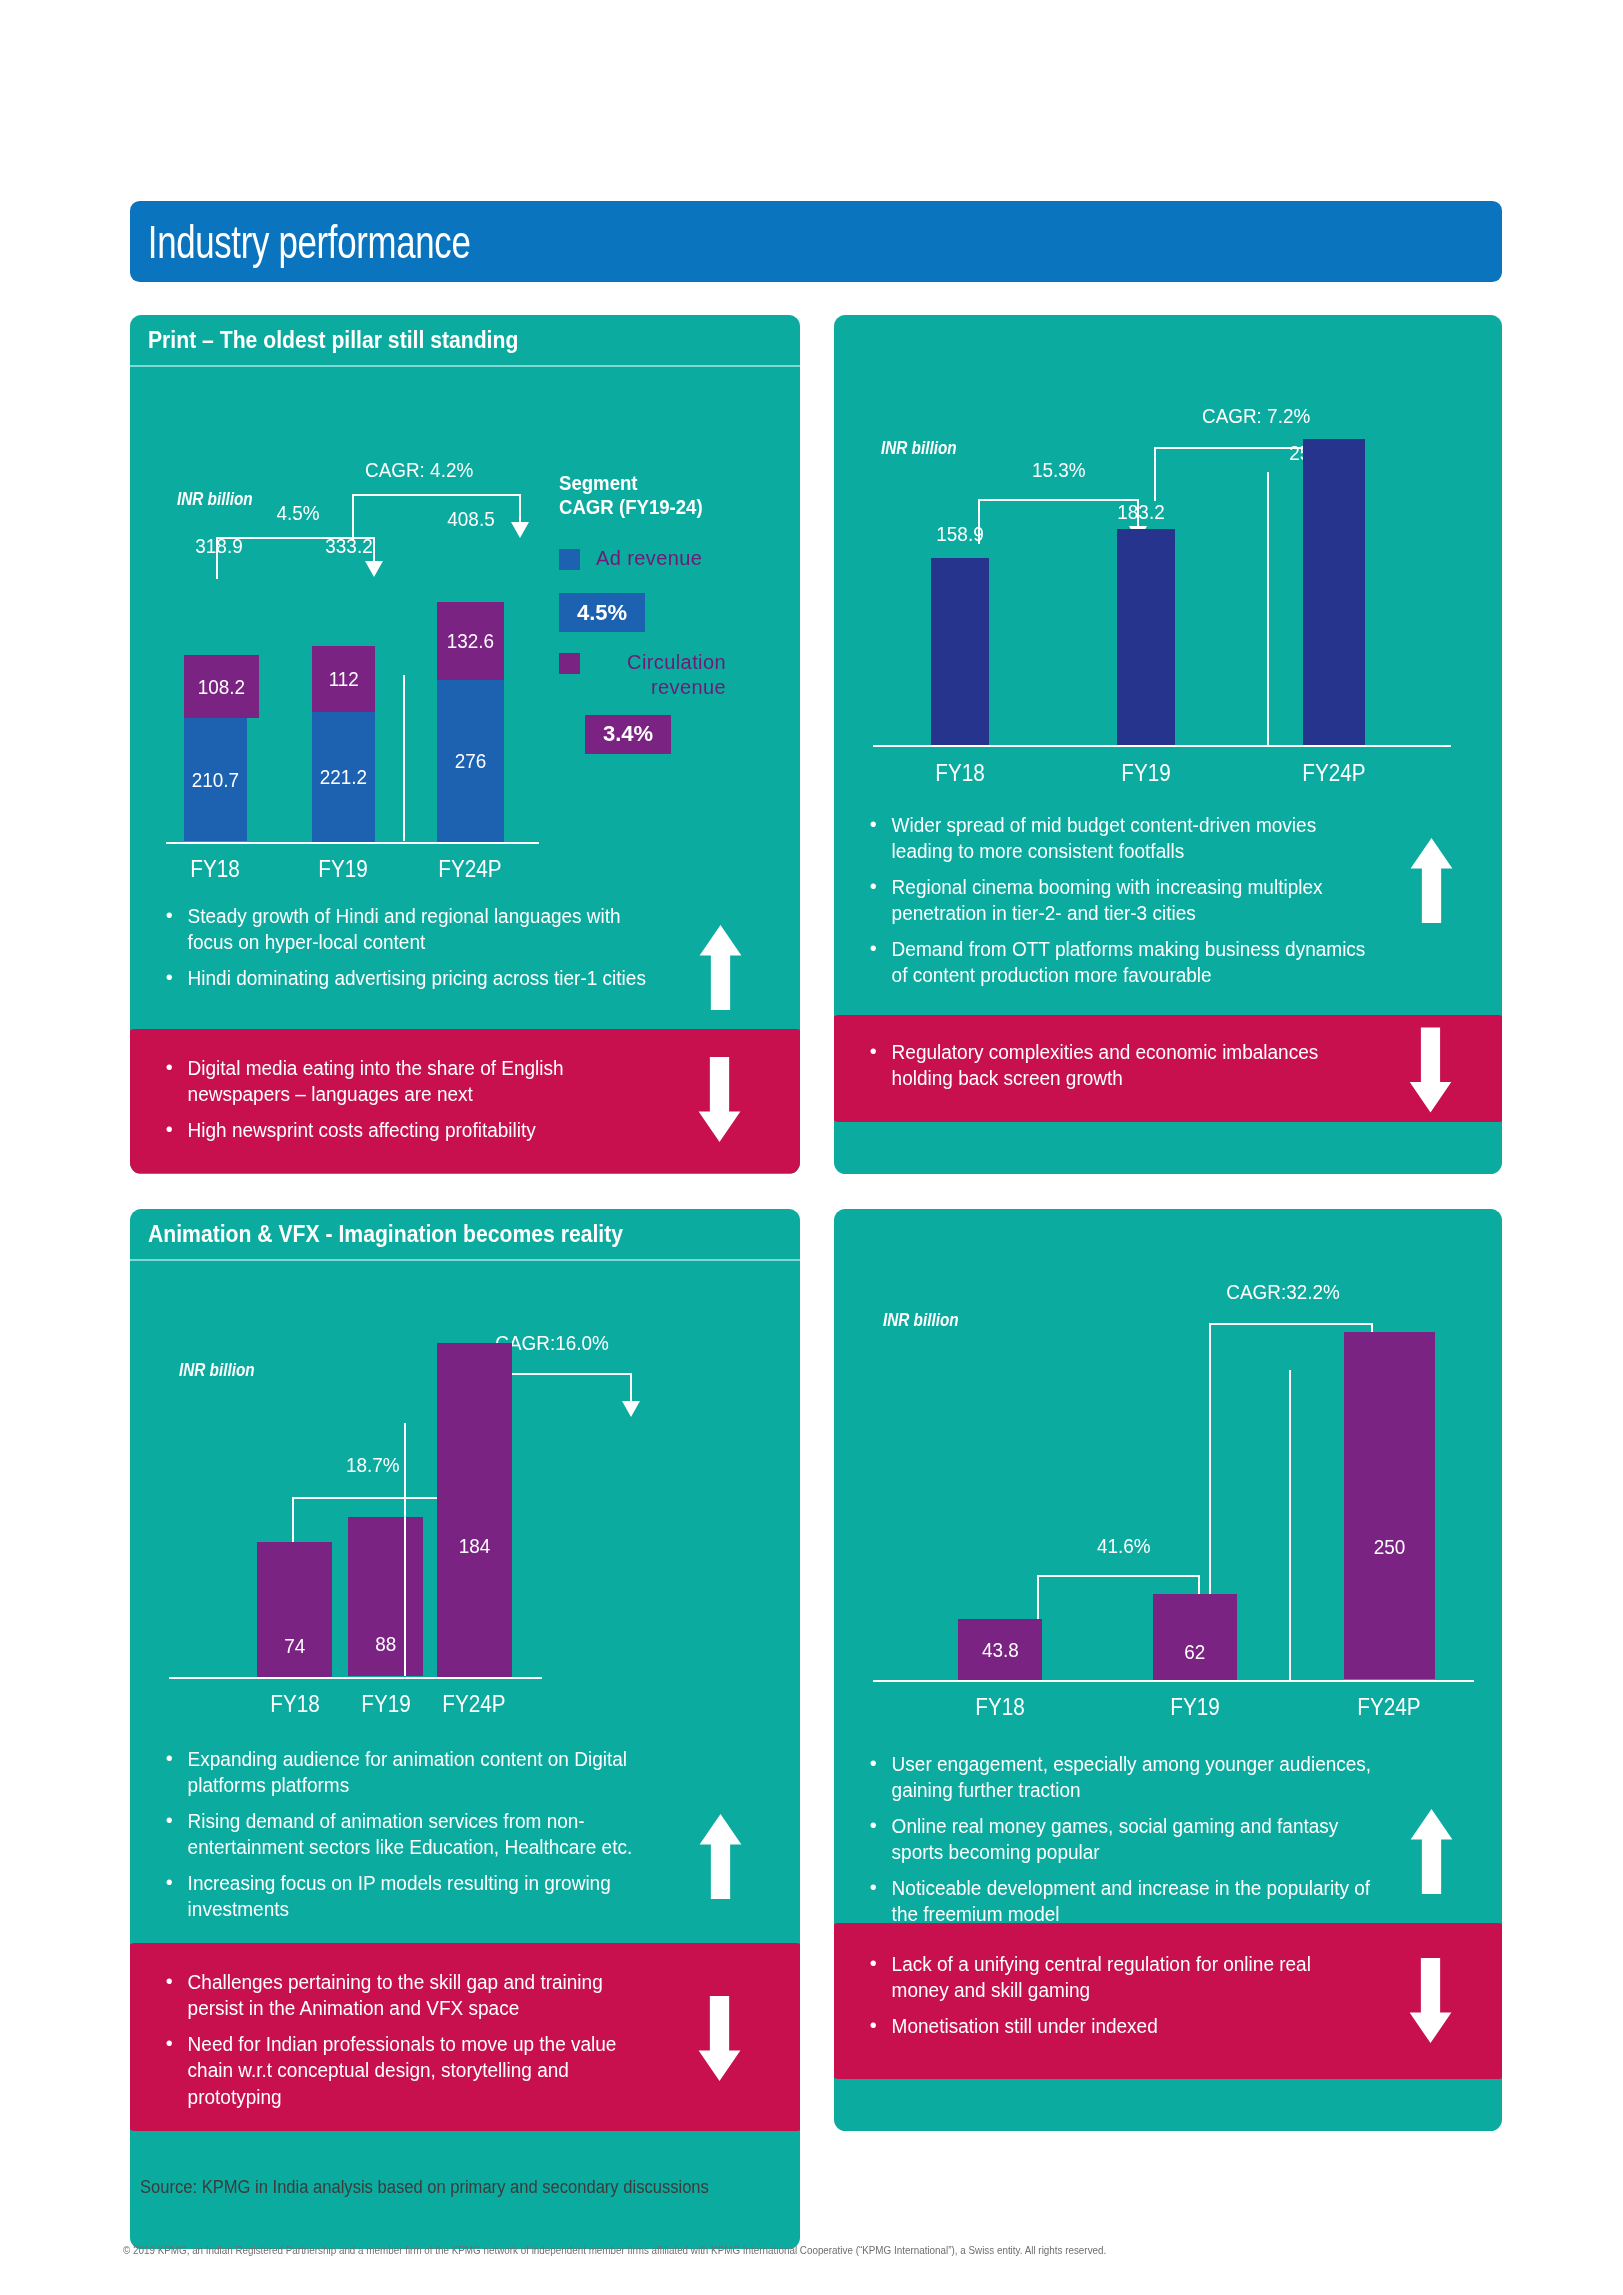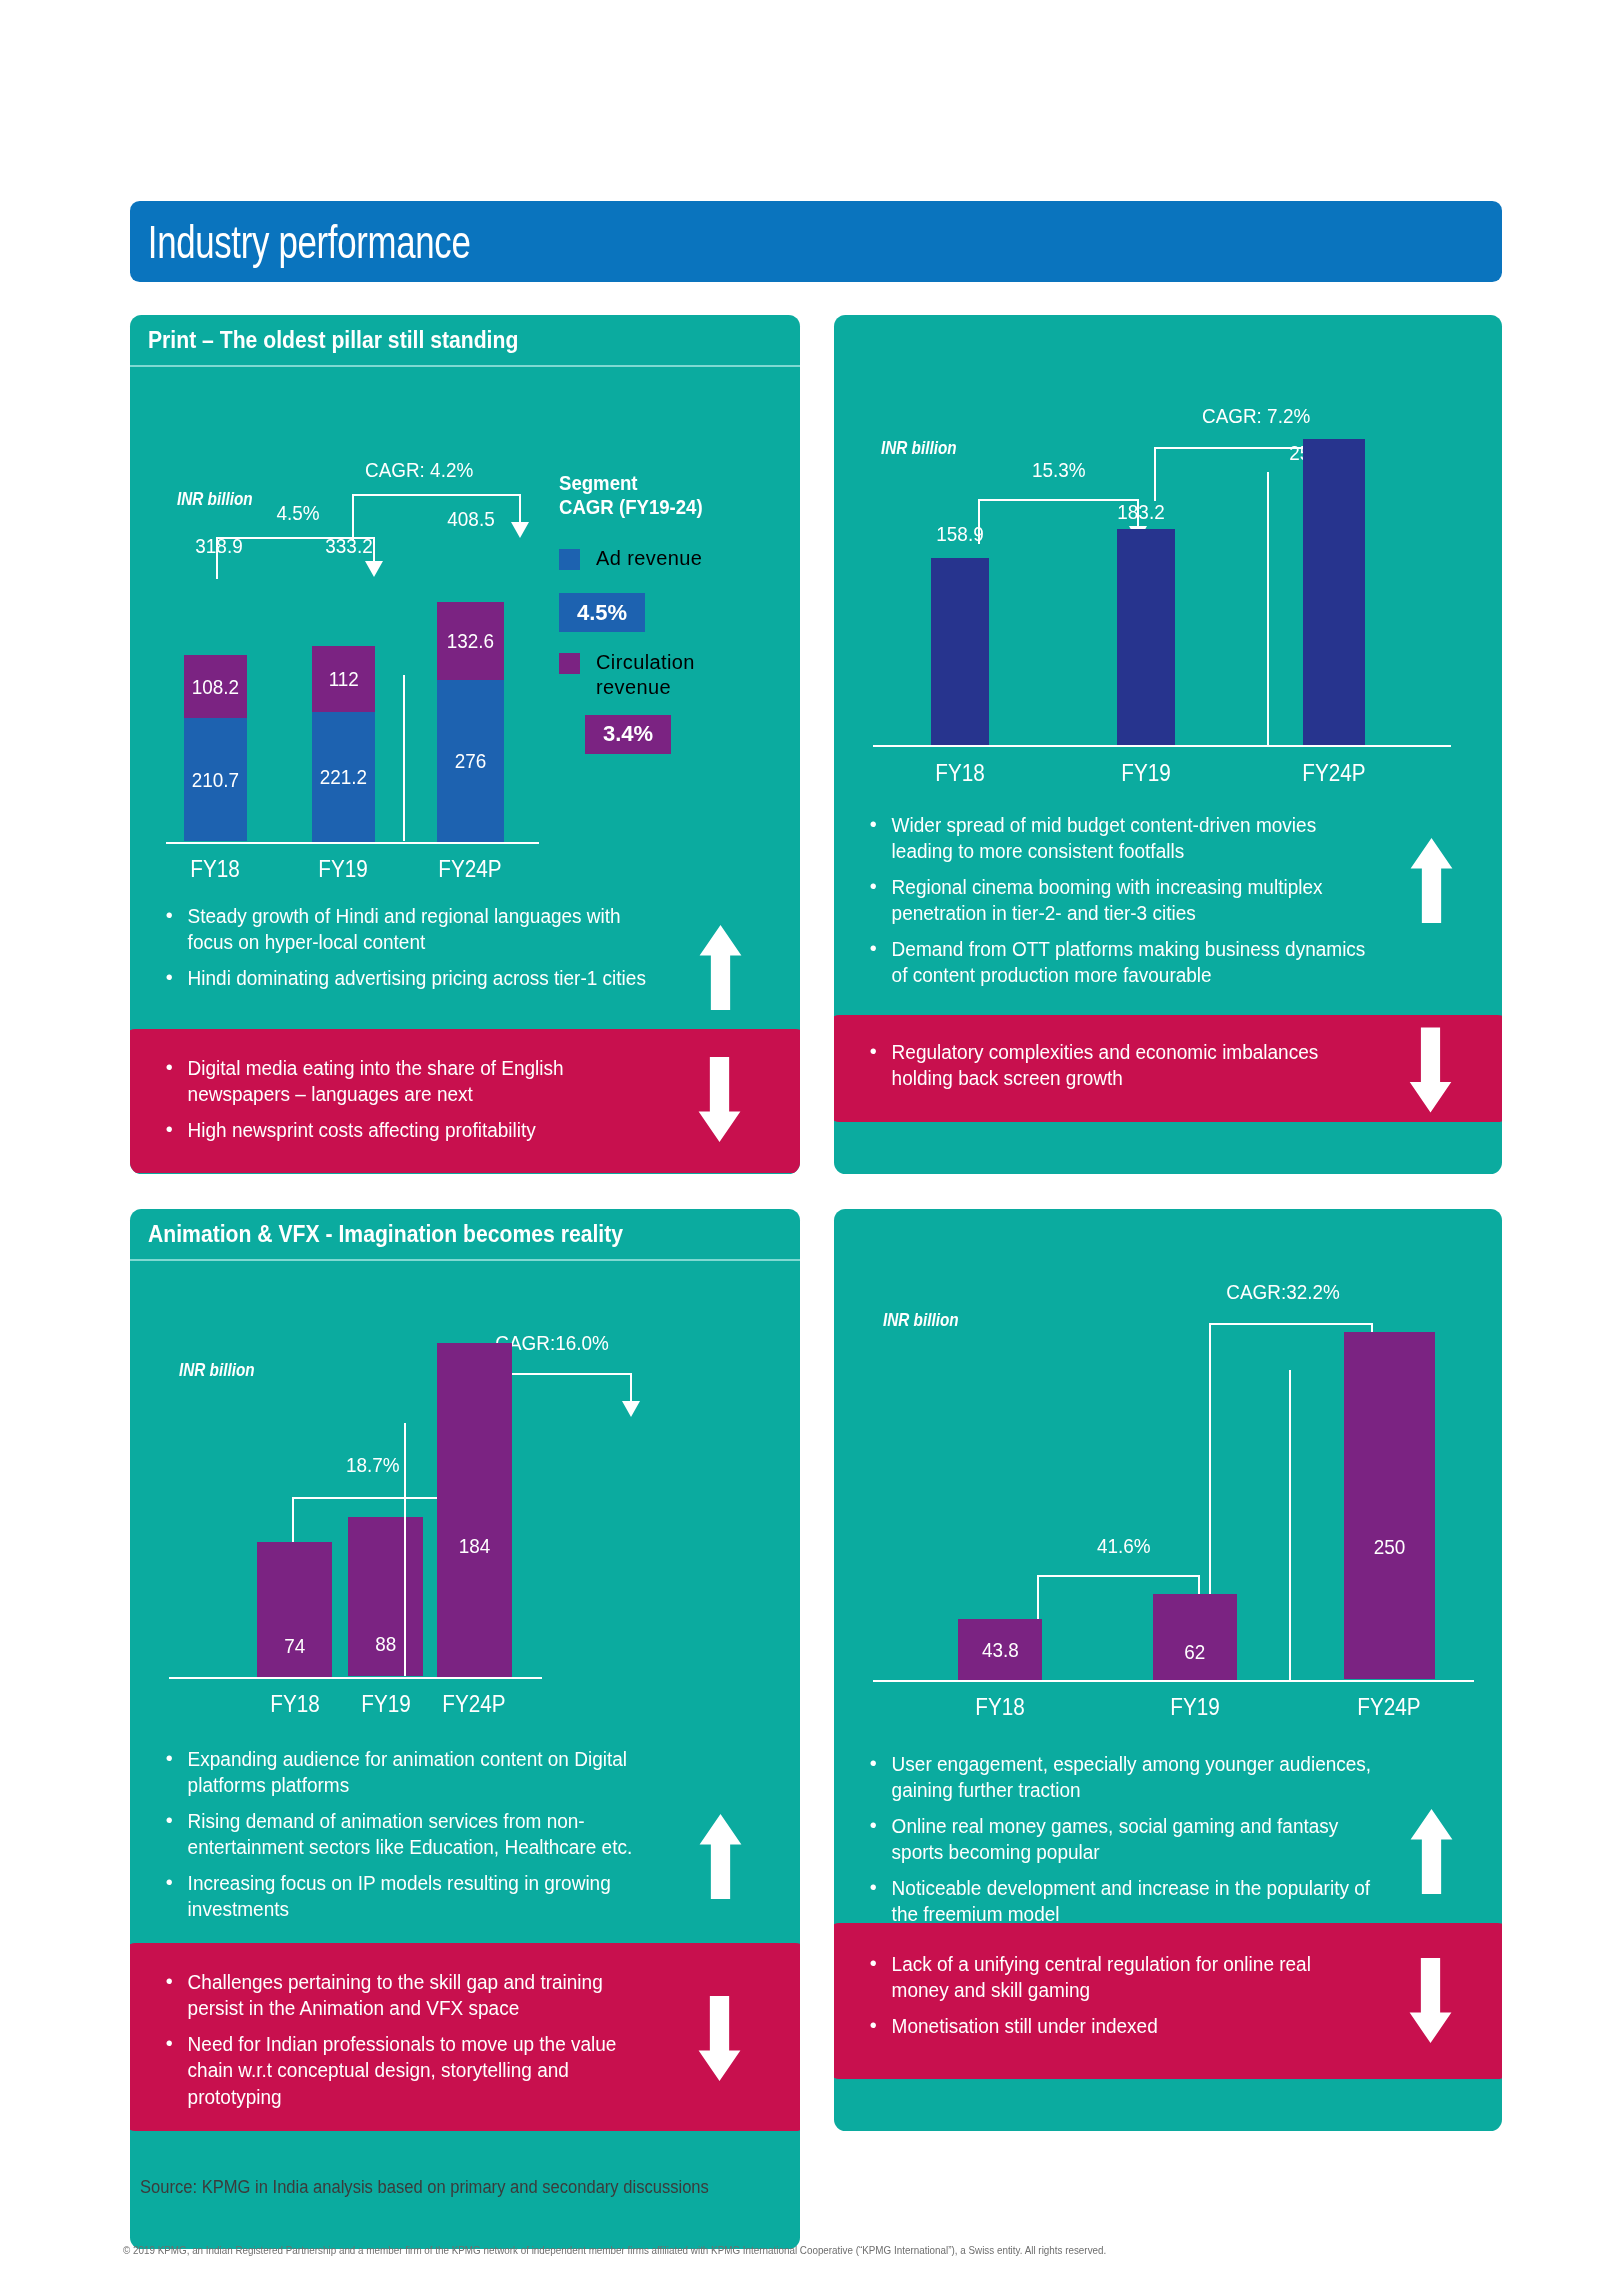--- a/index.html
+++ b/index.html
@@ -130,22 +130,22 @@
   .legend { position: absolute; }
   .legend-title {
     color: #ffffff; font-size: 20px; font-weight: bold;
     line-height: 1.22;
     transform: scaleX(0.93); transform-origin: left top;
     white-space: nowrap;
   }
   .legend-row { display: flex; align-items: flex-start; margin-top: 14.6px; }
   .legend-swatch { width: 21px; height: 21px; flex: 0 0 21px; margin-top: 3.2px; }
   .legend-text {
-    color: #000000; font-size: 20px; margin-left: 16px;
-    line-height: 1.22; letter-spacing: 0.4px;
+    color: #701a75; font-size: 20px; margin-left: 16px;
+    line-height: 1.22; letter-spacing: 0.4px; text-align: right;
   }
   .cagr-chip {
     display: inline-flex; align-items: center;
     padding: 6.5px 18px;
     color: #ffffff; font-size: 22px; font-weight: bold;
   }
 
   
   .bullets {
     position: absolute;
@@ -227,21 +227,21 @@
           <div class="h" style="width:169px;"></div>
           <div class="v1" style="height:47px;"></div>
           <div class="v2" style="left:167px; height:29px;"></div>
           <div class="arrowhead" style="left:159px; top:28px;"></div>
         </div>
 
         <div class="bar-total" style="left:16px; top:167px; width:146px;">318.9</div>
         <div class="bar-total" style="left:146px; top:167px; width:146px;">333.2</div>
         <div class="bar-total" style="left:268px; top:140px; width:146px;">408.5</div>
 
-        <div class="bar bar-purple" style="left:54px; top:288px; width:63px; height:63px;">
+        <div class="bar bar-purple" style="left:54px; top:288px; width:75px; height:63px;">
           <span class="bar-val">108.2</span>
         </div>
         <div class="bar bar-blue" style="left:54px; top:351px; width:63px; height:123px;">
           <span class="bar-val">210.7</span>
         </div>
 
         <div class="bar bar-purple" style="left:182px; top:279px; width:63px; height:66px;">
           <span class="bar-val">112</span>
         </div>
         <div class="bar bar-blue" style="left:182px; top:345px; width:63px; height:130px;">

